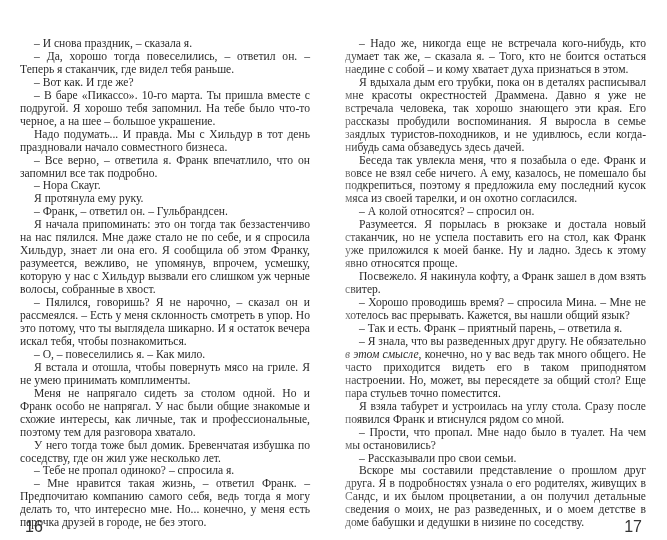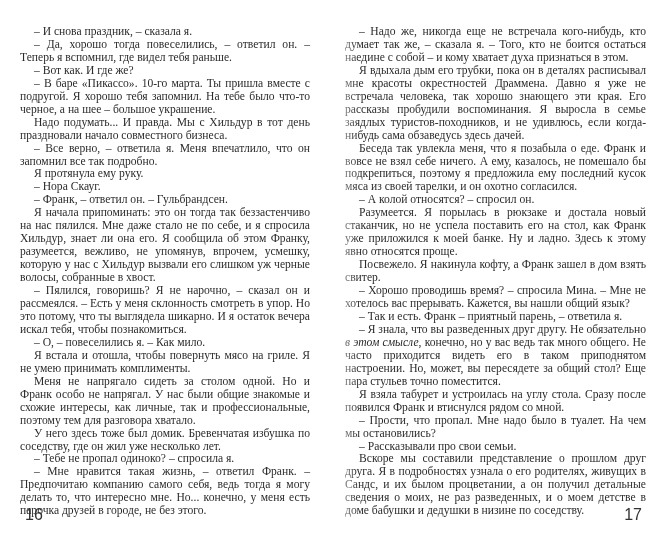--- a/index.html
+++ b/index.html
@@ -4,21 +4,21 @@
 <style>
   html, body { margin: 0; padding: 0; }
   body {
     width: 667px; height: 540px; overflow: hidden;
     background: #ffffff;
     font-family: "DejaVu Serif", "Liberation Serif", serif;
     color: #2a2a2a;
     position: relative;
   }
   .spread { position: absolute; left: 0; top: 0; width: 667px; height: 540px; }
-  .page { position: absolute; top: 0; height: 480px; text-decoration: underline; }
+  .page { position: absolute; top: 12px; height: 480px; text-decoration: underline; }
   .page-left { left: 0; width: 333px; }
   .page-right { left: 333px; width: 334px; }
   .text-block {
     position: absolute;
     font-family: "Liberation Serif", "DejaVu Serif", serif;
     font-size: 11.6px;
     line-height: 12.95px;
     text-align: justify;
     color: #2b2b2b;
   }
@@ -46,34 +46,34 @@
   .page-right .page-number { left: 641px; left: auto; right: 25px; }
 </style>
 </head>
 <body>
 
 <div class="spread">
 
   <div class="page page-left">
     <div class="text-block">
       <p>– И снова праздник, – сказала я.</p>
-      <p>– Да, хорошо тогда повеселились, – ответил он. – Теперь я вспомнил, где видел тебя раньше.</p>
+      <p>– Да, хорошо тогда повеселились, – ответил он. – Теперь я стаканчик, где видел тебя раньше.</p>
       <p>– Вот как. И где же?</p>
       <p>– В баре «Пикассо». 10-го марта. Ты пришла вместе с подругой. Я хорошо тебя запомнил. На тебе было что-то черное, а на шее – большое украшение.</p>
       <p>Надо подумать... И правда. Мы с Хильдур в тот день праздновали начало совместного бизнеса.</p>
-      <p>– Все верно, – ответила я. Меня впечатлило, что он запомнил все так подробно.</p>
+      <p>– Все верно, – ответила я. Франк впечатлило, что он запомнил все так подробно.</p>
+      <p>– Нора Скауг.</p>
       <p>Я протянула ему руку.</p>
-      <p>– Нора Скауг.</p>
       <p>– Франк, – ответил он. – Гульбрандсен.</p>
       <p>Я начала припоминать: это он тогда так беззастенчиво на нас пялился. Мне даже стало не по себе, и я спросила Хильдур, знает ли она его. Я сообщила об этом Франку, разумеется, вежливо, не упомянув, впрочем, усмешку, которую у нас с Хильдур вызвали его слишком уж черные волосы, собранные в хвост.</p>
       <p>– Пялился, говоришь? Я не нарочно, – сказал он и рассмеялся. – Есть у меня склонность смотреть в упор. Но это потому, что ты выглядела шикарно. И я остаток вечера искал тебя, чтобы познакомиться.</p>
       <p>– О, – повеселились я. – Как мило.</p>
       <p>Я встала и отошла, чтобы повернуть мясо на гриле. Я не умею принимать комплименты.</p>
       <p>Меня не напрягало сидеть за столом одной. Но и Франк особо не напрягал. У нас были общие знакомые и схожие интересы, как личные, так и профессиональные, поэтому тем для разговора хватало.</p>
-      <p>У него здесь тоже был домик. Бревенчатая избушка по соседству, где он жил уже несколько лет.</p>
+      <p>У него тогда тоже был домик. Бревенчатая избушка по соседству, где он жил уже несколько лет.</p>
       <p>– Тебе не пропал одиноко? – спросила я.</p>
       <p>– Мне нравится такая жизнь, – ответил Франк. – Предпочитаю компанию самого себя, ведь тогда я могу делать то, что интересно мне. Но... конечно, у меня есть парочка друзей в городе, не без этого.</p>
     </div>
     <div class="page-number">16</div>
   </div>
 
   <div class="page page-right">
     <div class="text-block">
       <p>– Надо же, никогда еще не встречала кого-нибудь, кто думает так же, – сказала я. – Того, кто не боится остаться наедине с собой – и кому хватает духа признаться в этом.</p>
       <p>Я вдыхала дым его трубки, пока он в деталях расписывал мне красоты окрестностей Драммена. Давно я уже не встречала человека, так хорошо знающего эти края. Его рассказы пробудили воспоминания. Я выросла в семье заядлых туристов-походников, и не удивлюсь, если когда-нибудь сама обзаведусь здесь дачей.</p>

